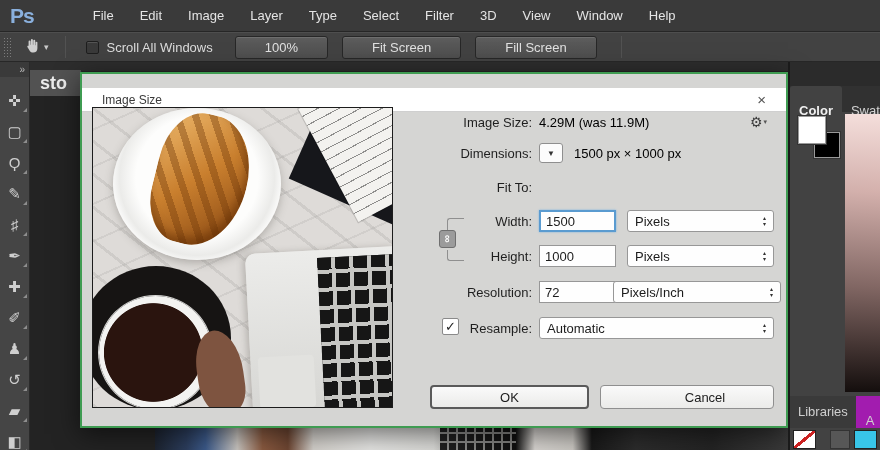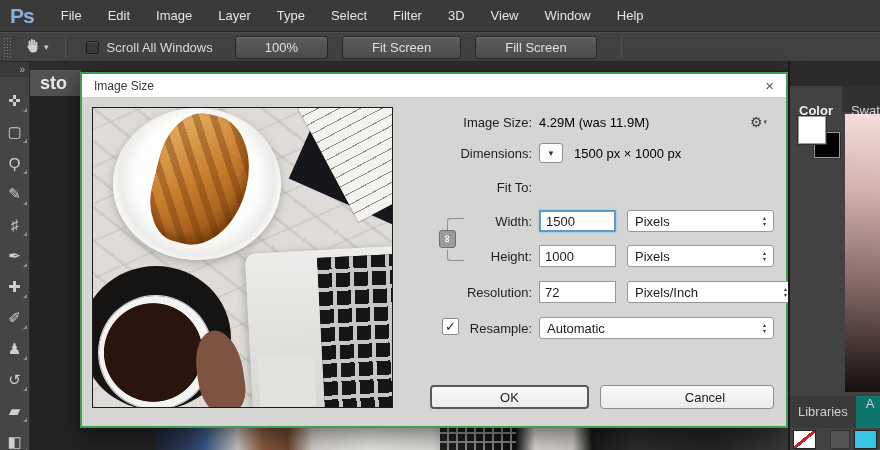--- a/index.html
+++ b/index.html
@@ -7,20 +7,21 @@
   body {
     font-family: "Liberation Sans", sans-serif;
     background:#1e1e1e; position:relative; font-size:12px;
     -webkit-font-smoothing: antialiased;
   }
   
   .menubar {
     position:absolute; left:0; top:0; width:880px; height:32px;
     background:#3a3a3a; display:flex; align-items:center; color:#e4e4e4;
     border-bottom:1px solid #262626;
+    gap:32px;
   }
   .ps-logo { font-size:21px; font-weight:bold; color:#8ab0dd; padding:0 14px 0 10px; letter-spacing:-1px;}
   .mi { padding:0 13px; font-size:13px; cursor:default; }
   
   .optionsbar {
     position:absolute; left:0; top:32px; width:880px; height:30px;
     background:#424242; border-bottom:1px solid #272727; border-top:1px solid #4e4e4e;
     display:flex; align-items:center; color:#dcdcdc;
   }
   .grip {
@@ -73,23 +74,23 @@
       repeating-linear-gradient(90deg, #101010 0 7px, #8a8a88 7px 9px),
       repeating-linear-gradient(0deg, #101010 0 7px, #8a8a88 7px 9px);
     background-blend-mode: lighten; opacity:.9;
   }
   
   .dialog {
     position:absolute; left:80px; top:72px; width:708px; height:356px;
     background:#d5d5d3; border:2px solid #3f9c52; box-shadow:0 6px 24px rgba(0,0,0,.55);
   }
   .dlg-title {
-    position:absolute; left:0; top:0; right:0; height:24px; background:#ffffff;
+    position:absolute; left:0; top:14px; right:0; height:24px; background:#ffffff;
     border-bottom:1px solid #cfcfcf; color:#3a3a3a; font-size:12px;
-    display:flex; align-items:center; padding:0 12px;
+    display:flex; align-items:center; padding:0 20px;
   }
   .dlg-close { margin-left:auto; font-size:15px; color:#555; line-height:1; }
   .preview {
     position:absolute; left:10px; top:33px; width:301px; height:301px;
     border:1px solid #1c1c1c; overflow:hidden;
     background:
       repeating-linear-gradient(38deg, rgba(160,158,155,.25) 0 3px, transparent 3px 26px),
       repeating-linear-gradient(-24deg, rgba(150,148,146,.18) 0 2px, transparent 2px 34px),
       #dedbd8;
   }
@@ -173,21 +174,21 @@
   .fgbg { position:absolute; left:8px; top:54px; width:46px; height:46px; }
   .bg-swatch { position:absolute; left:16px; top:16px; width:26px; height:26px; background:#000;
     border:1px solid #9a9a9a; box-shadow:0 0 0 1px #333; }
   .fg-swatch { position:absolute; left:0; top:0; width:28px; height:28px; background:#fff;
     border:1px solid #9a9a9a; box-shadow:0 0 0 1px #333; }
   .color-field { position:absolute; left:55px; top:52px; width:35px; height:278px;
     background:
       linear-gradient(180deg, rgba(244,222,219,1) 0%, rgba(210,176,172,.9) 28%, rgba(120,95,92,.9) 62%, rgba(20,14,13,1) 100%),
       linear-gradient(90deg, #cfa9a4, #e8b7b0);
   }
-  .rp-lib { position:absolute; left:0; top:334px; width:90px; height:32px; background:#0f766e; display:flex; align-items:flex-start; }
+  .rp-lib { position:absolute; left:0; top:334px; width:90px; height:32px; background:#a21caf; display:flex; align-items:flex-end; }
   .lib-tab { height:32px; line-height:32px; background:#3a3a3a; color:#cfcfcf; font-size:13px; padding:0 8px; }
   .adj-tab { color:#cfcfcf; font-size:13px; padding-left:10px; }
   .rp-swatches { position:absolute; left:0; top:366px; width:90px; height:22px; background:#424242; }
   .sw { position:absolute; top:2px; height:19px; border:1px solid #222; }
   .sw-none { left:3px; width:23px; background:
       linear-gradient(to bottom right, transparent 44%, #c22 44% 56%, transparent 56%), #fff; }
   .sw-gray { left:40px; width:20px; background:#575757; border-color:#333; }
   .sw-cyan { left:64px; width:23px; background:#38c5e8; }
   .gap-col { position:absolute; left:788px; top:62px; width:2px; height:388px; background:#1a1a1a; }
 </style>
@@ -348,21 +349,21 @@
   <div class="dd" style="left:545px;top:171px;width:147px">
     <span class="ddlabel">Pixels</span>
     <span class="stepper">
         <span>▴</span>
         <span>▾</span>
       </span>
   </div>
 
   <span class="row-label" style="left:310px;top:211px">Resolution:</span>
   <input class="field" style="left: 457px; top: 207px;" value="72">
-  <div class="dd" style="left:545px;top:207px;width:168px">
+  <div class="dd" style="left:531px;top:207px;width:168px">
     <span class="ddlabel">Pixels/Inch</span>
     <span class="stepper">
         <span>▴</span>
         <span>▾</span>
       </span>
   </div>
 
   <span class="resample-chk">✓</span>
   <span class="row-label" style="left:310px;top:247px;width:140px">Resample:</span>
   <div class="dd" style="left:457px;top:243px;width:235px">

